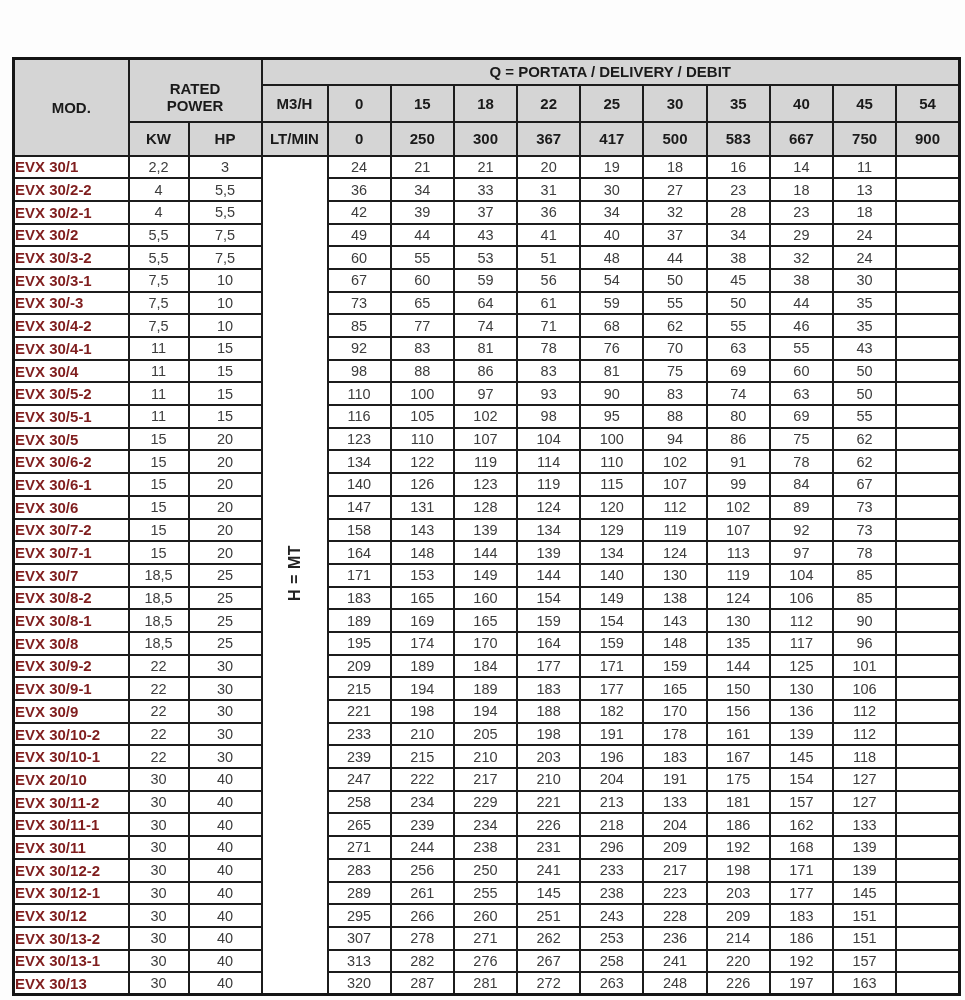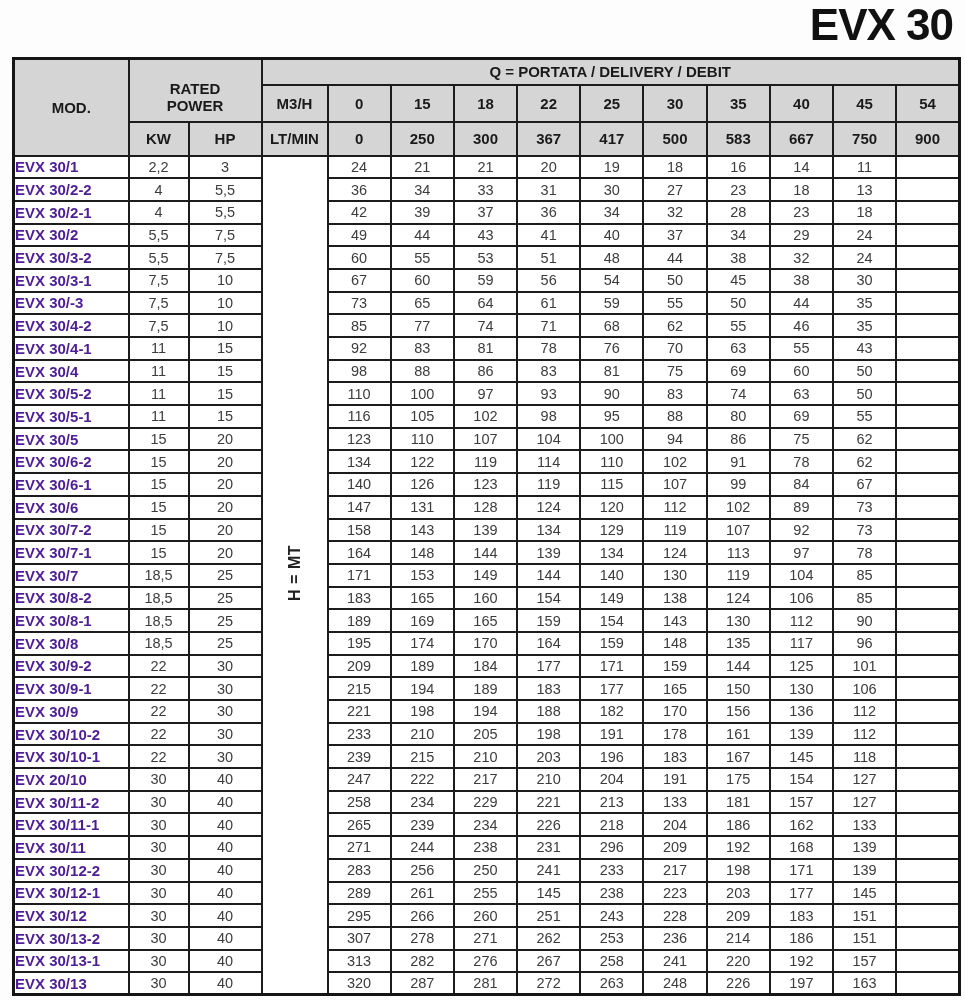--- a/index.html
+++ b/index.html
@@ -33,41 +33,40 @@
     color: #1a1a1a;
     text-align: center;
   }
   .row-q  { height: 26px; }
   .row-m3h { height: 37px; }
   .row-ltmin { height: 34px; }
   .spec tbody tr { height: 22.7px; }
   .rp-text { display: inline-block; width: 70px; line-height: 1.15; margin-top: 14px; }
   .mod {
     font-weight: 700; text-align: left; padding-left: 5px;
-    font-size: 15px; color: #4c1d95; white-space: nowrap;
+    font-size: 15px; color: #7f1d1d; white-space: nowrap;
     background: #ffffff;
   }
   .num {
     text-align: center; font-size: 14.5px; color: #3c3c3c;
     background: #ffffff;
   }
   .hmt { background: #ffffff; text-align: center; vertical-align: middle; }
   .hmt-text {
     writing-mode: vertical-rl;
     transform: rotate(180deg);
     font-weight: 700; font-size: 16px; color: #222222;
     letter-spacing: 0.5px;
     display: inline-block;
   }
 </style>
 </head>
 <body>
 
 <div class="page">
-  <div class="title">EVX 30</div>
 
   <table class="spec">
     <colgroup>
       <col style="width:115px">
       <col style="width:60px">
       <col style="width:73px">
       <col style="width:66px">
       <col style="width:63.2px">
         <col style="width:63.2px">
         <col style="width:63.2px">

